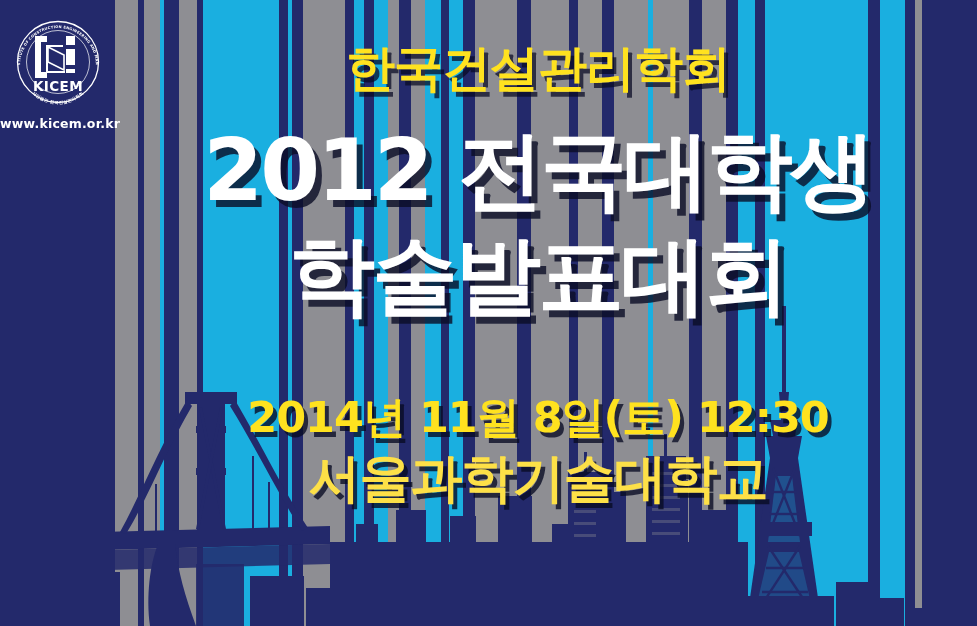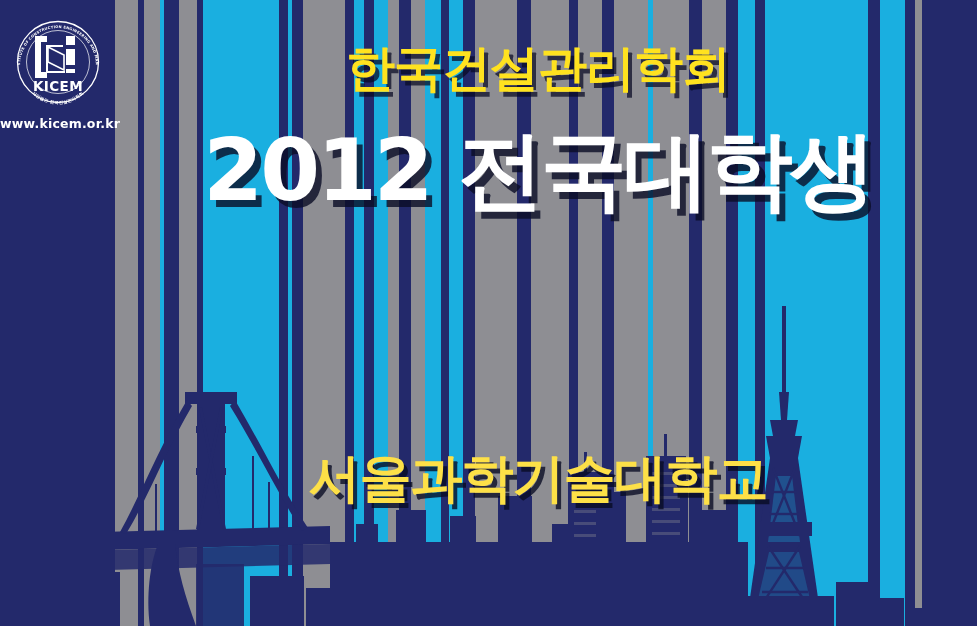--- a/index.html
+++ b/index.html
@@ -266,16 +266,18 @@
 
         <text x="50" y="79" text-anchor="middle" fill="#ffffff" font-family="DejaVu Sans, Liberation Sans, sans-serif" font-size="13.5" font-weight="bold" letter-spacing="0.4">KICEM</text>
       </svg>
     </div>
     <div id="logo-url">www.kicem.or.kr</div>
   </div>
 
   <div id="content">
     <div class="ln" id="society-name">한국건설관리학회</div>
     <div class="ln" id="title-line1">2012 전국대학생</div>
+    <div class="ln" id="title-line2">학술발표대회</div>
+    <div class="ln" id="event-datetime">2014년 11월 8일(토) 12:30</div>
     <div class="ln" id="event-venue">서울과학기술대학교</div>
   </div>
 
 </div>
 
 </body></html>

